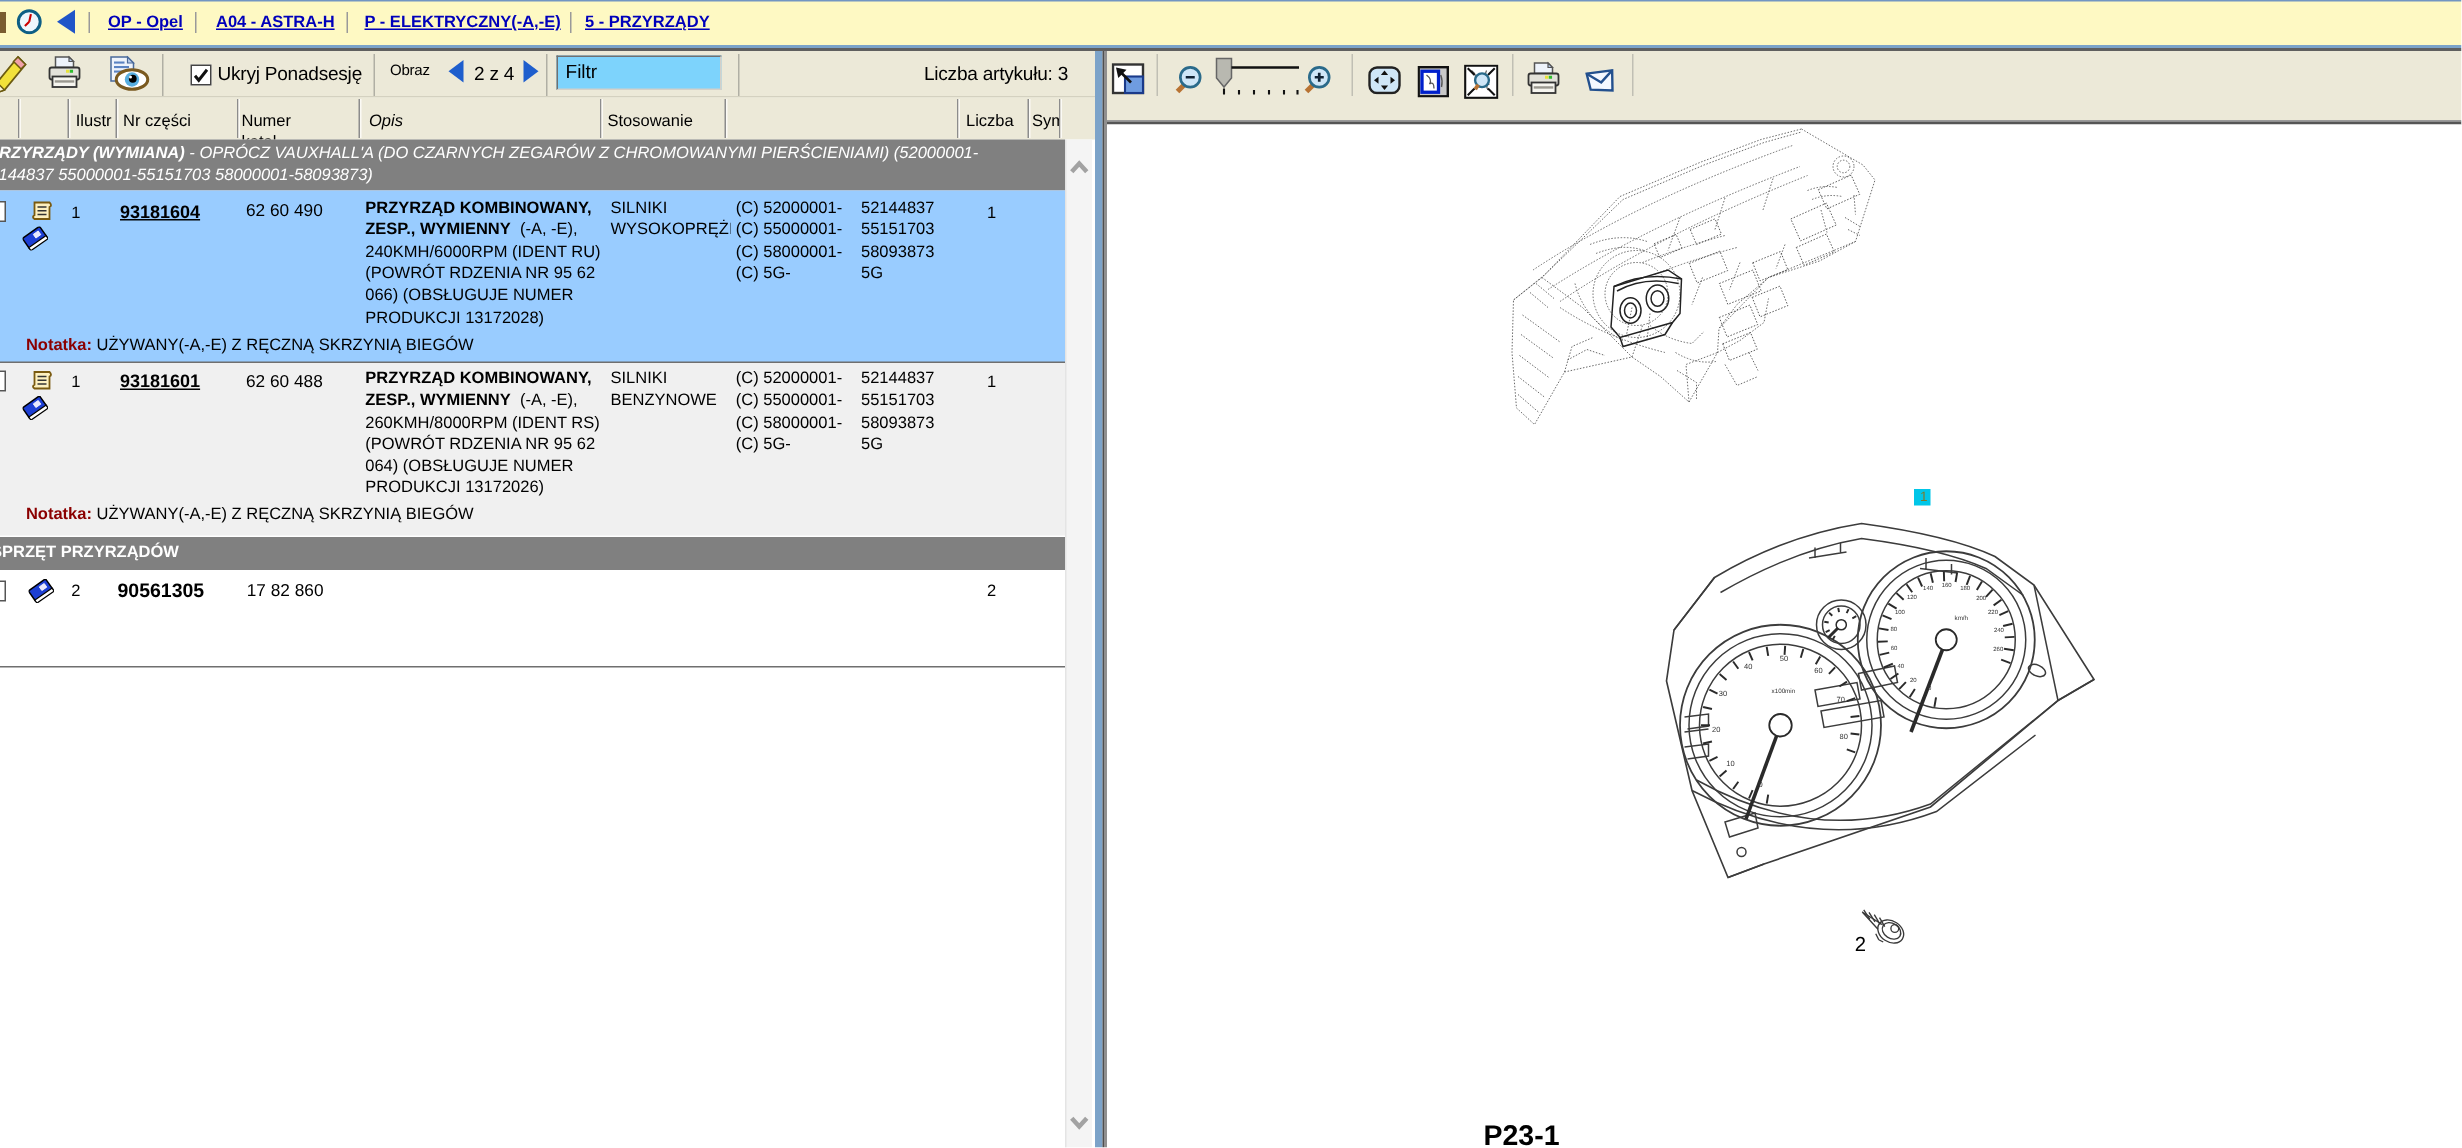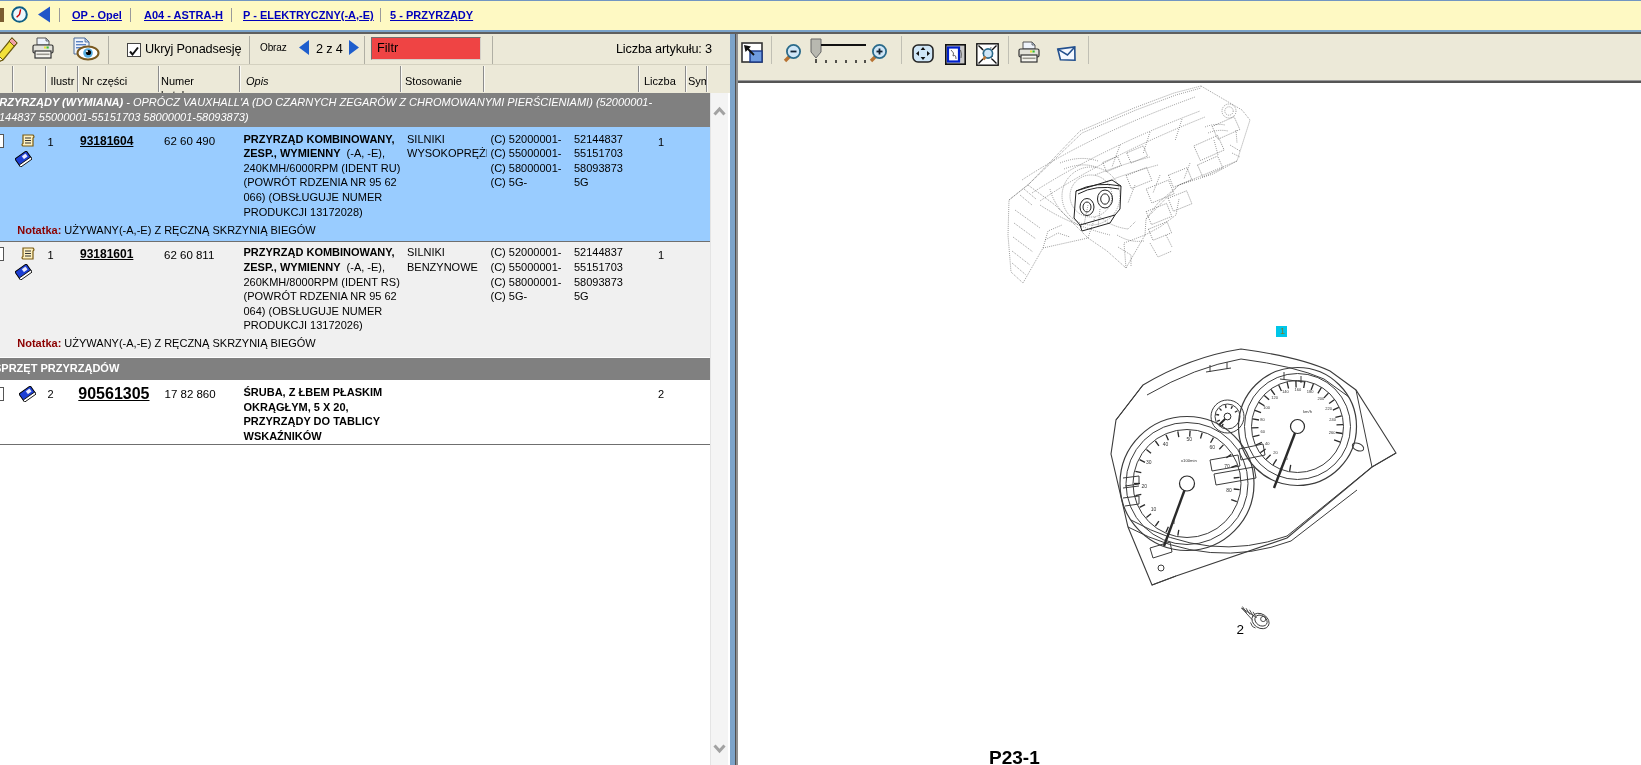--- a/index.html
+++ b/index.html
@@ -74,21 +74,21 @@
   <div class="sep" style="left:249px;top:2px;height:28px;background:#b0afa4;"></div>
   <div class="abs" style="left:260px;top:8.5px;font-size:10px;letter-spacing:-0.15px;">Obraz</div>
   <svg class="abs" style="left:298px;top:5px;" width="12" height="17" viewBox="0 0 12 17">
       <path d="M11,1 L11,16 L1,8.5 Z" fill="#1e5ecd"></path>
     </svg>
   <div class="abs" style="left:316px;top:8.5px;font-size:12.7px;letter-spacing:-0.15px;text-align:right;">2 z 4</div>
   <svg class="abs" style="left:348px;top:5px;" width="12" height="17" viewBox="0 0 12 17">
       <path d="M1,1 L1,16 L11,8.5 Z" fill="#1e5ecd"></path>
     </svg>
   <div class="sep" style="left:364px;top:2px;height:28px;background:#b0afa4;"></div>
-  <div class="abs" style="left:371px;top:3.5px;width:108px;height:21px;background:#ef4444;border:1.4px solid #707070;border-bottom-color:#d4d0c8;border-right-color:#d4d0c8;">
+  <div class="abs" style="left:371px;top:3.5px;width:108px;height:21px;background:#7dd3fc;border:1.4px solid #707070;border-bottom-color:#d4d0c8;border-right-color:#d4d0c8;">
     <div style="font-size:12.7px;padding:2.5px 0 0 5px;">Filtr</div>
   </div>
   <div class="sep" style="left:492px;top:2px;height:28px;background:#b0afa4;"></div>
   <div class="abs" style="right:18px;top:8.5px;font-size:12.7px;letter-spacing:-0.15px;">Liczba artykułu: 3</div>
 </div>
 
 <div class="abs" style="left:0;top:64px;width:730px;height:1px;background:#d4d1c0;"></div>
 
 <div class="abs" style="left:0;top:65px;width:730px;height:28px;background:#ece9d8;overflow:hidden;">
   <div class="vline" style="left:12px;"></div>
@@ -151,21 +151,21 @@
   </svg>
   <svg class="abs" style="left:15px;top:22px;" width="17" height="16" viewBox="0 0 17 16">
     <g transform="rotate(-35 8.5 8)">
       <rect x="1.5" y="3" width="14" height="9" rx="1" fill="#1d3fd4" stroke="#000" stroke-width="1"></rect>
       <rect x="1.5" y="10.5" width="14" height="2.5" fill="#fff" stroke="#000" stroke-width="0.8"></rect>
       <rect x="9" y="5" width="4" height="3" fill="#e8e8ff" stroke="#fff" stroke-width="0.5"></rect>
     </g>
   </svg>
   <div class="abs t11" style="left:47.5px;top:6px;">1</div>
   <div class="abs t11" style="left:80px;top:5.3px;font-weight:bold;text-decoration:underline;font-size:12px;">93181601</div>
-  <div class="abs t11" style="left:164px;top:5.5px;font-size:11.5px;">62 60 811</div>
+  <div class="abs t11" style="left:164px;top:5.5px;font-size:11.5px;">62 60 488</div>
   <div class="abs t11" style="left:243.5px;top:3.4px;white-space:nowrap;">
     <b>PRZYRZĄD KOMBINOWANY,<br>ZESP., WYMIENNY</b>&nbsp; (-A, -E),<br>260KMH/8000RPM (IDENT RS)<br>(POWRÓT RDZENIA NR 95 62<br>064) (OBSŁUGUJE NUMER<br>PRODUKCJI 13172026)
   </div>
   <div class="abs t11" style="left:407px;top:3.4px;">SILNIKI<br>BENZYNOWE</div>
   <div class="abs t11" style="left:490.5px;top:3.4px;">(C) 52000001-<br>(C) 55000001-<br>(C) 58000001-<br>(C) 5G-</div>
   <div class="abs t11" style="left:574px;top:3.4px;">52144837<br>55151703<br>58093873<br>5G</div>
   <div class="abs t11" style="left:658px;top:6px;">1</div>
   <div class="abs t11" style="left:17.3px;top:94.3px;white-space:nowrap;"><b style="color:#8b0000;">Notatka:</b> UŻYWANY(-A,-E) Z RĘCZNĄ SKRZYNIĄ BIEGÓW</div>
 </div>
 
@@ -176,23 +176,22 @@
 <div class="abs" style="left:0;top:380px;width:710px;height:63.5px;background:#fff;border-bottom:1.6px solid #6f6f6f;">
   <div class="abs" style="left:-9px;top:7px;width:11px;height:12px;background:#fff;border:1.6px solid #555;"></div>
   <svg class="abs" style="left:19px;top:5.5px;" width="17" height="16" viewBox="0 0 17 16">
     <g transform="rotate(-35 8.5 8)">
       <rect x="1.5" y="3" width="14" height="9" rx="1" fill="#1d3fd4" stroke="#000" stroke-width="1"></rect>
       <rect x="1.5" y="10.5" width="14" height="2.5" fill="#fff" stroke="#000" stroke-width="0.8"></rect>
       <rect x="9" y="5" width="4" height="3" fill="#e8e8ff" stroke="#fff" stroke-width="0.5"></rect>
     </g>
   </svg>
   <div class="abs t11" style="left:47.5px;top:7.3px;">2</div>
-  <div class="abs t11" style="left:78.3px;top:6.6px;font-weight:bold;text-decoration:underline;font-size:16px;text-align:right;">90561305</div>
+  <div class="abs t11" style="left:78.3px;top:6.6px;font-weight:bold;font-size:13px;text-align:right;">90561305</div>
   <div class="abs t11" style="left:164.5px;top:6.8px;font-size:11.5px;">17 82 860</div>
-  <div class="abs t11" style="left:243.5px;top:5.2px;font-weight:bold;white-space:nowrap;">ŚRUBA, Z ŁBEM PŁASKIM<br>OKRĄGŁYM, 5 X 20,<br>PRZYRZĄDY DO TABLICY<br>WSKAŹNIKÓW</div>
   <div class="abs t11" style="left:658px;top:7.3px;">2</div>
 </div>
 
 <div class="abs" style="left:710px;top:93px;width:17px;height:672px;background:#f4f4f4;border-left:1px solid #e4e4e4;">
   <svg class="abs" style="left:2px;top:13px;" width="13" height="11" viewBox="0 0 13 11">
       <path d="M1.5,8.5 L6.5,3 L11.5,8.5" fill="none" stroke="#a2a2a2" stroke-width="3"></path>
     </svg>
   <svg class="abs" style="left:2px;top:650px;" width="13" height="11" viewBox="0 0 13 11">
       <path d="M1.5,2.5 L6.5,8 L11.5,2.5" fill="none" stroke="#a2a2a2" stroke-width="3"></path>
     </svg>

